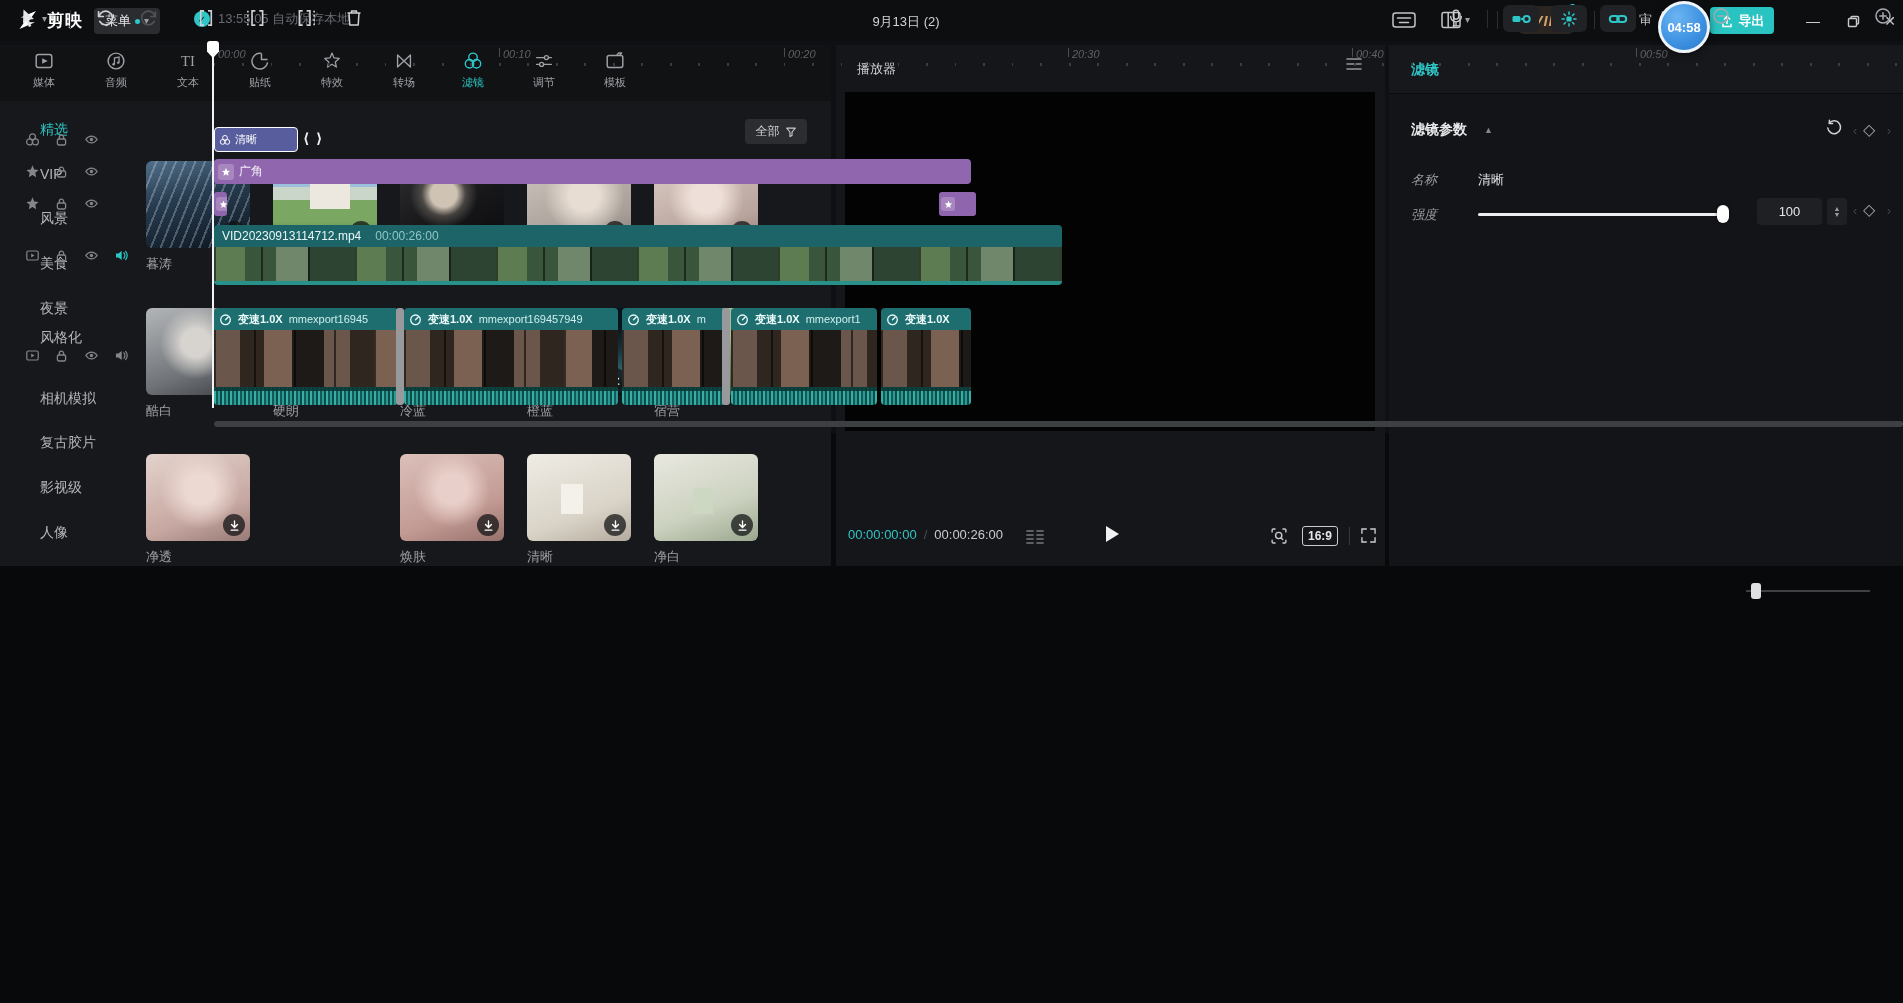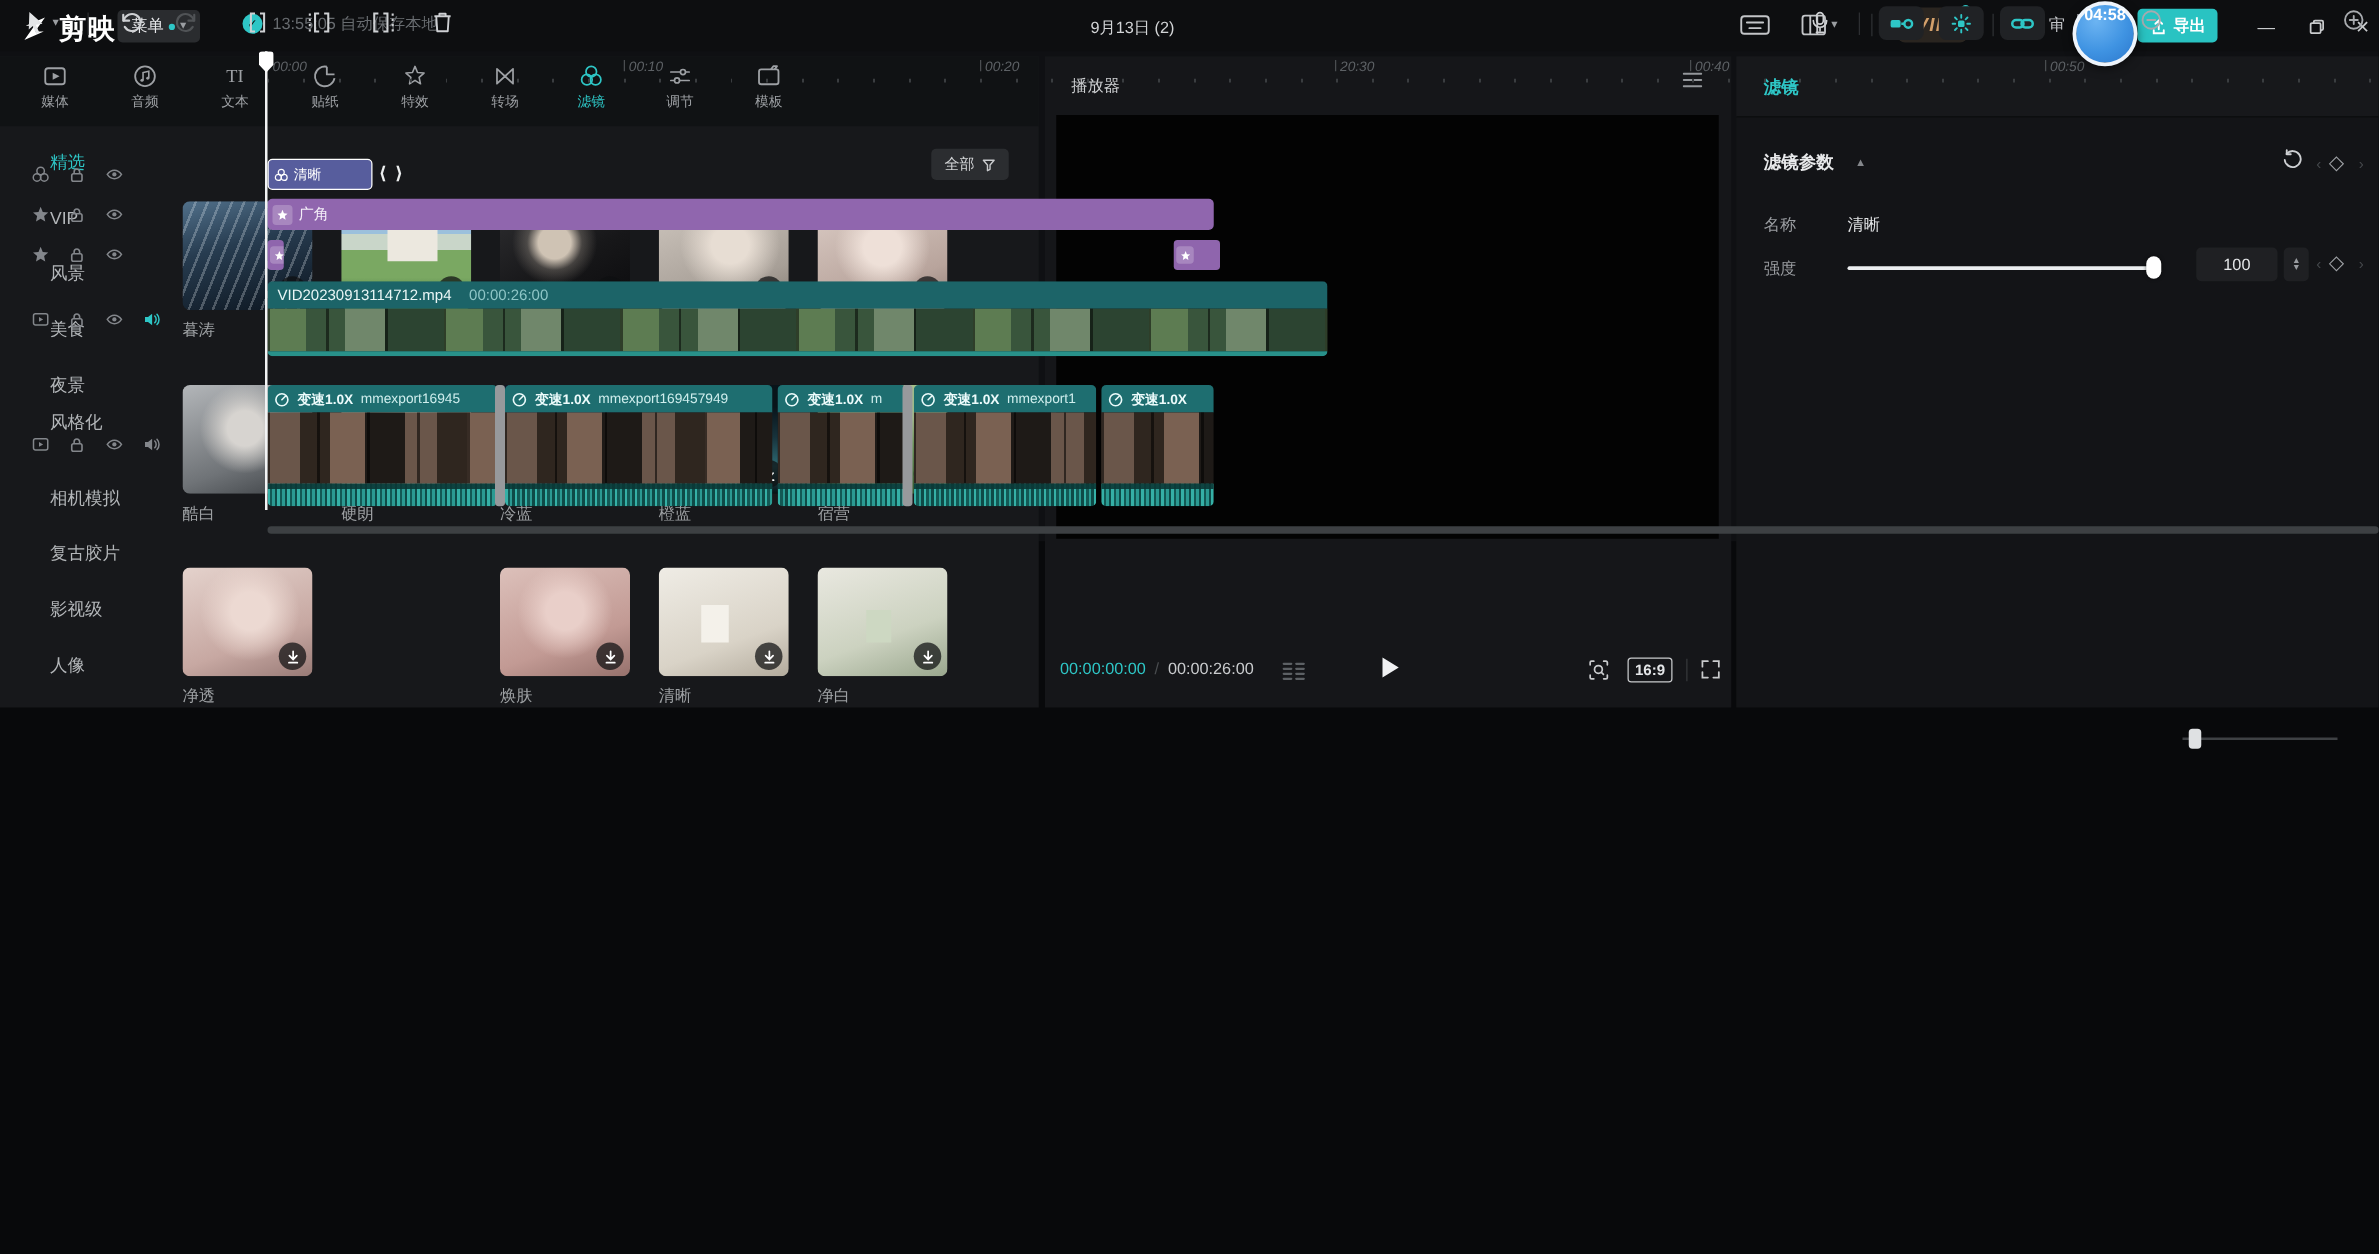--- a/index.html
+++ b/index.html
@@ -4,21 +4,21 @@
 <style>
   html,body{margin:0;padding:0;background:#08090b;}
   body{width:1903px;height:1003px;overflow:hidden;position:relative;
        font-family:"Liberation Sans","DejaVu Sans",sans-serif;color:#d6d8da;-webkit-font-smoothing:antialiased;}
   .abs{position:absolute;}
   svg{display:block;}
 
   
   .topbar{position:absolute;left:0;top:0;width:1903px;height:41px;background:#0d0e10;}
   .logo{left:16px;top:8px;display:flex;align-items:center;gap:7px;}
-  .logo-text{font-size:22px;font-weight:bold;color:#fff;letter-spacing:1px;}
+  .logo-text{font-size:17px;font-weight:bold;color:#fff;letter-spacing:1px;}
   .menu-btn{left:94px;top:8px;width:66px;height:26px;background:#2a2c2f;border-radius:4px;
             display:flex;align-items:center;justify-content:center;gap:4px;font-size:13px;color:#e6e7e9;}
   .dot{width:5px;height:5px;border-radius:50%;background:#2ec6c6;}
   .caret{color:#9a9da1;font-size:10px;line-height:1;}
   .save-chip{left:194px;top:10px;display:flex;align-items:center;gap:8px;}
   .save-check{width:16px;height:16px;border-radius:50%;background:#2ec6c6;color:#0d1413;font-size:10px;font-weight:bold;
               display:flex;align-items:center;justify-content:center;}
   .save-text{font-size:13px;color:#686c70;}
   .proj-title{left:816px;top:13px;width:180px;text-align:center;font-size:13px;color:#d2d4d6;}
   .tb-ic{display:flex;align-items:center;justify-content:center;color:#c3c5c8;}
@@ -26,21 +26,21 @@
   .vip-badge{left:1518px;top:6px;width:56px;height:28px;background:#2a2520;border-radius:6px;
              display:flex;align-items:center;justify-content:center;position:absolute;}
   .vip-text{font-size:15px;font-weight:bold;font-style:italic;color:#d3a06b;letter-spacing:1px;}
   .vip-dot{position:absolute;right:-2px;top:-2px;width:7px;height:7px;border-radius:50%;background:#2ec6c6;}
   .review{left:1612px;top:9px;display:flex;align-items:center;gap:6px;color:#c3c5c8;font-size:13px;}
   .export-btn{left:1710px;top:7px;width:64px;height:27px;background:#29c3c2;border-radius:4px;
               display:flex;align-items:center;justify-content:center;gap:5px;color:#fff;font-size:13px;font-weight:bold;}
   .win-btn{top:10px;width:22px;height:22px;color:#c9cbcd;font-size:14px;display:flex;align-items:center;justify-content:center;}
   .timer-bubble{left:1658px;top:1px;width:52px;height:52px;border-radius:50%;z-index:60;
                 background:radial-gradient(circle at 35% 28%,#6cb4f2,#3f93e2 55%,#2b77cc);
-                border:3px solid #eef4fb;box-sizing:border-box;display:flex;justify-content:center;
+                border:3px solid #eef4fb;box-sizing:border-box;display:flex;align-items:center;justify-content:center;
                 color:#fff;font-size:13px;font-weight:bold;box-shadow:0 2px 8px rgba(0,0,0,.5);}
 
   
   .panel{position:absolute;overflow:hidden;}
   .left-panel{left:0;top:45px;width:831px;height:521px;background:#17181b;}
   .player-panel{left:836px;top:45px;width:549px;height:521px;background:#151619;}
   .inspector{left:1389px;top:45px;width:514px;height:521px;background:#131417;}
 
   
   .tabbar{position:absolute;left:0;top:0;width:831px;height:56px;background:#101214;}
@@ -85,21 +85,21 @@
                display:flex;align-items:center;justify-content:center;font-size:12px;font-weight:bold;color:#e4e6e8;}
 
   
   .insp-head{left:0;top:0;width:514px;height:48px;background:#17181b;border-bottom:1px solid #0a0b0c;}
   .insp-title{left:22px;top:16px;font-size:14px;color:#2ec6c6;font-weight:bold;}
   .sec-title{left:22px;top:76px;font-size:14px;font-weight:bold;color:#e8e9eb;}
   .sec-caret{left:95px;top:80px;font-size:9px;color:#84878b;}
   .kf-chev{font-size:12px;color:#44474b;}
   .kf-diamond{font-size:16px;color:#9ea1a5;}
   .reset-ic{color:#7d8084;}
-  .lbl{font-size:13px;color:#9a9da1;}
+  .lbl{font-size:13px;color:#9a9da1;font-style:italic;}
   .val{font-size:13px;color:#e0e2e4;}
   .slider-track{left:89px;top:168px;width:246px;height:3px;background:#eceef0;border-radius:2px;}
   .slider-handle{left:328px;top:160px;width:12px;height:18px;background:#fff;border-radius:6px;box-shadow:0 0 3px rgba(0,0,0,.6);}
   .num-box{left:368px;top:153px;width:65px;height:27px;background:#1f2023;border-radius:4px;
            display:flex;align-items:center;justify-content:center;font-size:13px;color:#e4e6e8;}
   .stepper{left:438px;top:153px;width:20px;height:27px;background:#1f2023;border-radius:4px;
            display:flex;flex-direction:column;align-items:center;justify-content:center;color:#9a9da1;font-size:7px;line-height:6px;}
 
   
   .timeline{left:0;top:570px;width:1903px;height:433px;background:#0f1013;}

